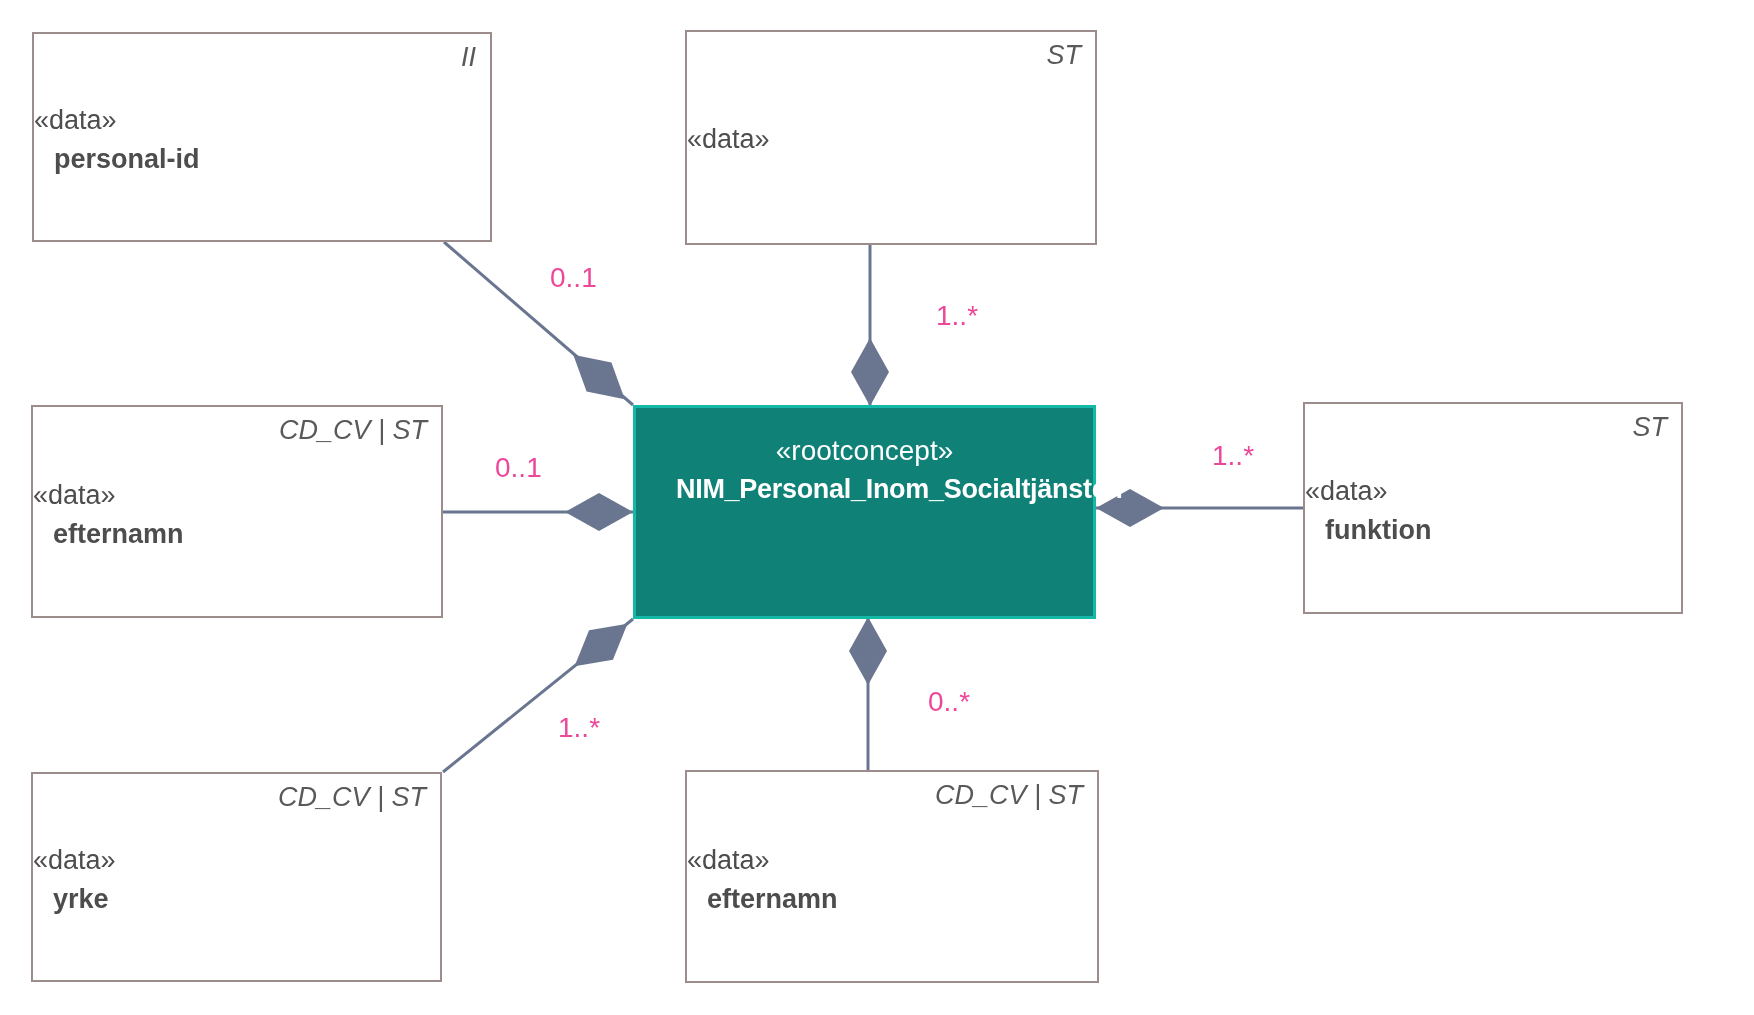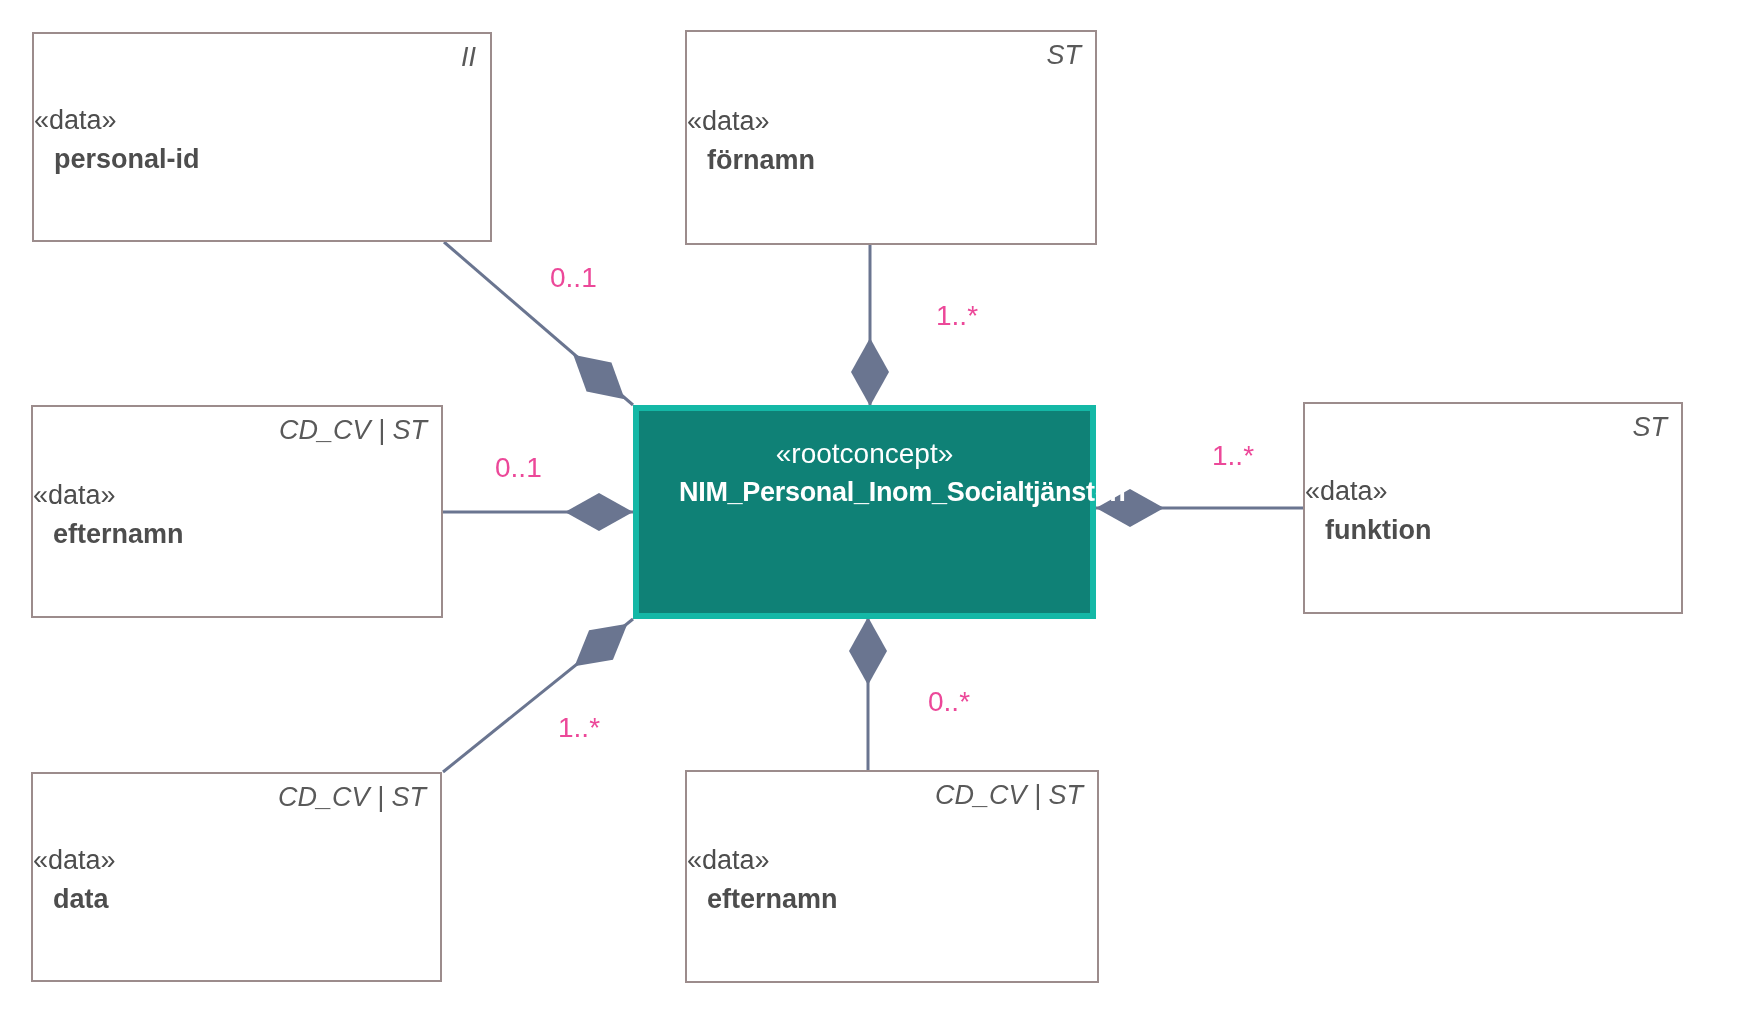--- a/index.html
+++ b/index.html
@@ -44,21 +44,21 @@
     color: #4D4D4D;
     font-size: 27px;
     line-height: 39px;
   }
   .node-name { font-weight: bold; padding-left: 20px; }
   .root-node {
     position: absolute;
     left: 633px; top: 405px;
     width: 463px; height: 214px;
     background: #0F8176;
-    border: 6px solid #14b8a6;
+    border: 3px solid #14b8a6;
     box-sizing: border-box;
   }
   .root-body {
     position: absolute;
     left: 0; right: 0;
     top: 24px;
     text-align: center;
     color: #ffffff;
     font-size: 28px;
     line-height: 38px;
@@ -128,21 +128,20 @@
     <div class="node-body">
       <div>«data»</div>
       <div class="node-name">personal-id</div>
     </div>
   </div>
 
   <div class="node" style="left:685px; top:30px; width:412px; height:215px;">
     <div class="type-label">ST</div>
     <div class="node-body">
       <div>«data»</div>
-      <div class="node-name">förnamn</div>
     </div>
   </div>
 
   <div class="node" style="left:31px; top:405px; width:412px; height:213px;">
     <div class="type-label">CD_CV | ST</div>
     <div class="node-body">
       <div>«data»</div>
       <div class="node-name">efternamn</div>
     </div>
   </div>
@@ -152,21 +151,21 @@
     <div class="node-body">
       <div>«data»</div>
       <div class="node-name">funktion</div>
     </div>
   </div>
 
   <div class="node" style="left:31px; top:772px; width:411px; height:210px;">
     <div class="type-label">CD_CV | ST</div>
     <div class="node-body">
       <div>«data»</div>
-      <div class="node-name">data</div>
+      <div class="node-name">yrke</div>
     </div>
   </div>
 
   <div class="node" style="left:685px; top:770px; width:414px; height:213px;">
     <div class="type-label">CD_CV | ST</div>
     <div class="node-body">
       <div>«data»</div>
       <div class="node-name">efternamn</div>
     </div>
   </div>

